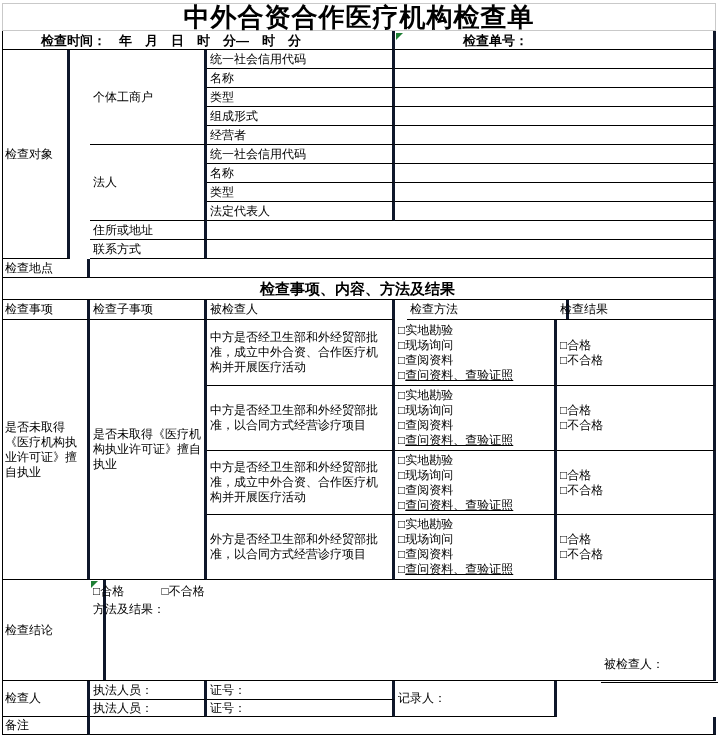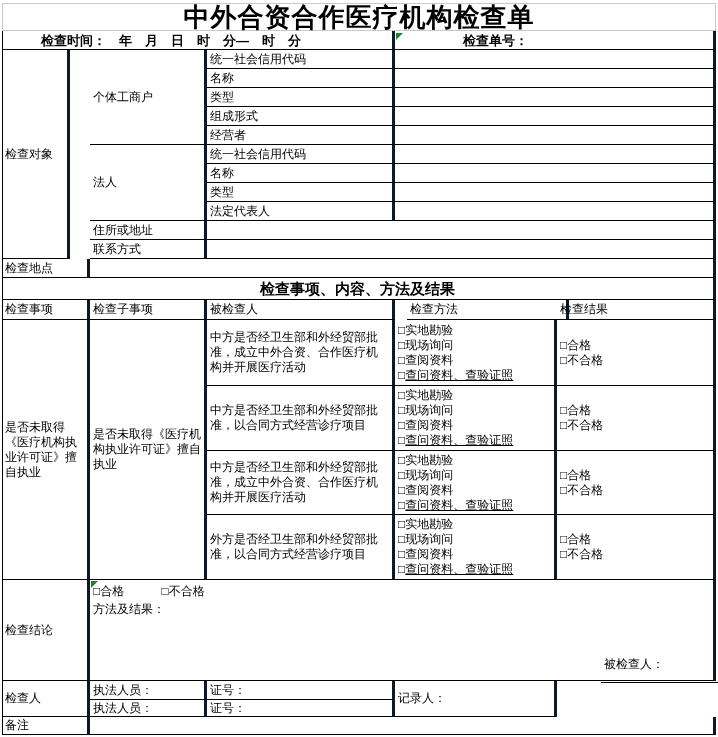--- a/index.html
+++ b/index.html
@@ -119,21 +119,21 @@
   <span class="opt"><span>□</span><span>实地勘验</span></span>
   <span class="opt"><span>□</span><span>现场询问</span></span>
   <span class="opt"><span>□</span><span>查阅资料</span></span>
   <span class="opt"><span>□</span><span class="u">查问资料、查验证照</span></span>
 </div>
 <div class="cell colflex" style="left:557px;top:515px;width:159px;height:65px;">
   <span class="opt"><span>□</span><span>合格</span></span>
   <span class="opt"><span>□</span><span>不合格</span></span>
 </div>
 
-<div class="cell" style="left:2px;top:580px;width:88px;height:101px;">检查结论</div>
+<div class="cell" style="left:2px;top:580px;width:104px;height:101px;">检查结论</div>
 <div class="cell colflex topalign" style="left:90px;top:580px;width:626px;height:101px;padding-top:4px;">
   <span class="opt">
     <span class="gap-r"><span>□</span><span>合格</span></span>
     <span><span>□</span><span>不合格</span></span>
   </span>
   <span class="opt opinion">方法及结果：</span>
 </div>
 <div class="flag" style="left:91px;top:581px;"></div>
 
 <div class="cell" style="left:2px;top:681px;width:88px;height:36px;">检查人</div>

